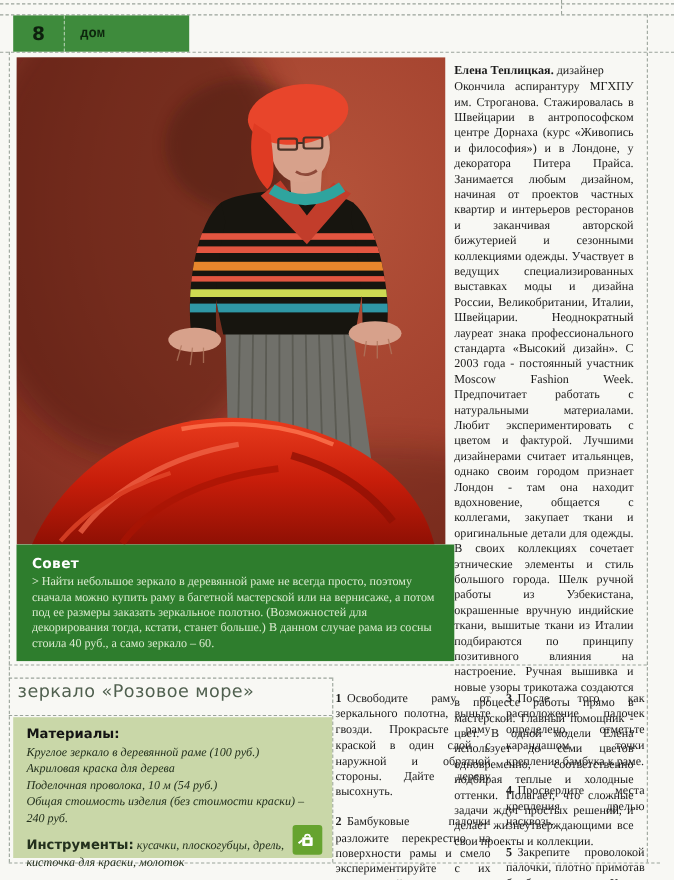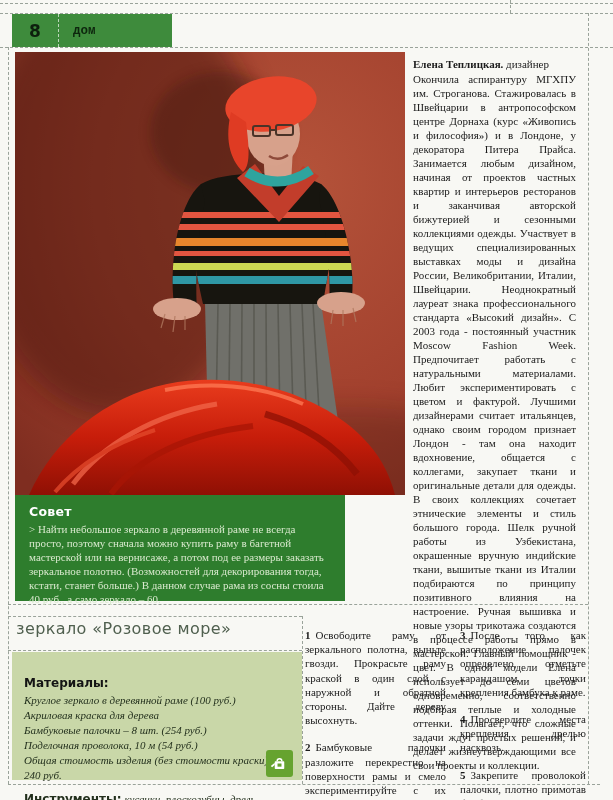--- a/index.html
+++ b/index.html
@@ -13,35 +13,35 @@
           font-family:"DejaVu Sans",sans-serif;}
   .hdr-num{width:46px;background:#3e8b3c;color:#0d1f0d;display:flex;align-items:center;
            justify-content:center;font-size:17px;font-weight:bold;border-right:1px dashed #bcd6ba;}
   .hdr-dom{width:99px;background:#3e8b3c;color:#0d260d;display:flex;align-items:center;
            font-size:12.5px;font-weight:bold;padding-left:14px;font-family:Liberation Mono, monospace;}
   .hdr-band{flex:1;background:#cadcc1;color:#87a287;display:flex;align-items:center;
             font-size:12.5px;padding-left:10px;}
   
   #photo{position:absolute;left:15px;top:52px;width:390px;height:443px;}
   
-  #tip{position:absolute;left:15px;top:495px;width:330px;height:106px;background:#2e7d2d;
+  #tip{position:absolute;left:15px;top:495px;width:398px;height:106px;background:#2e7d2d;
        box-sizing:border-box;padding:9px 14px;}
   #tip .tip-title{font-family:"DejaVu Sans",sans-serif;font-weight:bold;font-size:12.5px;
        color:#ffffff;letter-spacing:.3px;margin-bottom:3px;}
   #tip .tip-text{font-size:11px;line-height:14px;color:#d8e9cd;text-align:left;}
   
   #bio{position:absolute;left:413px;top:57px;width:163px;font-size:11px;line-height:14px;
        text-align:justify;font-family:Liberation Serif, serif;}
   #bio .bio-lead{margin-bottom:1px;}
   
   #proj-title{position:absolute;left:16px;top:619px;font-family:"DejaVu Sans",sans-serif;
        font-size:16px;font-weight:500;color:#50604f;letter-spacing:.4px;}
   
   #materials{position:absolute;left:12px;top:652px;width:290px;height:128px;background:#c9d7a8;
-       box-sizing:border-box;padding:24px 12px;}
+       box-sizing:border-box;padding:8px 12px;}
   #materials .mat-head{font-family:"DejaVu Sans",sans-serif;font-weight:bold;font-size:12px;
        color:#141414;margin-bottom:3px;}
   #materials ul{margin:0;padding:0;list-style:none;}
   #materials li{font-style:italic;font-size:11px;line-height:15px;color:#23301d;}
   #materials .tools{margin-top:9px;font-size:11px;line-height:15px;color:#23301d;}
   #materials .tools b{font-family:"DejaVu Sans",sans-serif;font-style:normal;font-size:12px;}
   #materials .tools i{font-style:italic;}
   #mat-icon{position:absolute;right:9px;bottom:3px;width:27px;height:27px;background:#66a32f;
        border-radius:3px;display:flex;align-items:center;justify-content:center;}
   
@@ -177,21 +177,20 @@
     <div class="bio-text">Окончила аспирантуру МГХПУ им. Строганова. Стажировалась в Швейцарии в антропософском центре Дорнаха (курс «Живопись и философия») и в Лондоне, у декоратора Питера Прайса. Занимается любым дизайном, начиная от проектов частных квартир и интерьеров ресторанов и заканчивая авторской бижутерией и сезонными коллекциями одежды. Участвует в ведущих специализированных выставках моды и дизайна России, Великобритании, Италии, Швейцарии. Неоднократный лауреат знака профессионального стандарта «Высокий дизайн». С 2003 года - постоянный участник Moscow Fashion Week. Предпочитает работать с натуральными материалами. Любит экспериментировать с цветом и фактурой. Лучшими дизайнерами считает итальянцев, однако своим городом признает Лондон - там она находит вдохновение, общается с коллегами, закупает ткани и оригинальные детали для одежды. В своих коллекциях сочетает этнические элементы и стиль большого города. Шелк ручной работы из Узбекистана, окрашенные вручную индийские ткани, вышитые ткани из Италии подбираются по принципу позитивного влияния на настроение. Ручная вышивка и новые узоры трикотажа создаются в процессе работы прямо в мастерской. Главный помощник - цвет. В одной модели Елена использует до семи цветов одновременно, соответственно подбирая теплые и холодные оттенки. Полагает, что сложные задачи ждут простых решений, и делает жизнеутверждающими все свои проекты и коллекции.</div>
   </div>
 
   <div id="proj-title">зеркало «Розовое море»</div>
 
   <div id="materials">
     <div class="mat-head">Материалы:</div>
     <ul>
       <li>Круглое зеркало в деревянной раме (100 руб.)</li>
       <li>Акриловая краска для дерева</li>
-      <li>Бамбуковые палочки – 8 шт. (254 руб.)</li>
       <li>Поделочная проволока, 10 м (54 руб.)</li>
       <li>Общая стоимость изделия (без стоимости краски) – 240 руб.</li>
     </ul>
     <div class="tools"><b>Инструменты:</b> <i>кусачки, плоскогубцы, дрель, кисточка для краски, молоток</i></div>
     <div id="mat-icon">
       <svg viewBox="0 0 24 24" width="19" height="19">
         <path d="M7,9 h10 a1,1 0 0 1 1,1 v8 a1,1 0 0 1 -1,1 h-10 a1,1 0 0 1 -1,-1 v-8 a1,1 0 0 1 1,-1 Z" fill="#ffffff"></path>
         <path d="M6,11 L1,15 L2.6,16.8 L6,14 Z" fill="#ffffff"></path>
         <path d="M9,9 a3,3 0 0 1 6,0" stroke="#ffffff" stroke-width="1.8" fill="none"></path>
         <rect x="9.5" y="12" width="5" height="4" fill="#66a32f"></rect>

